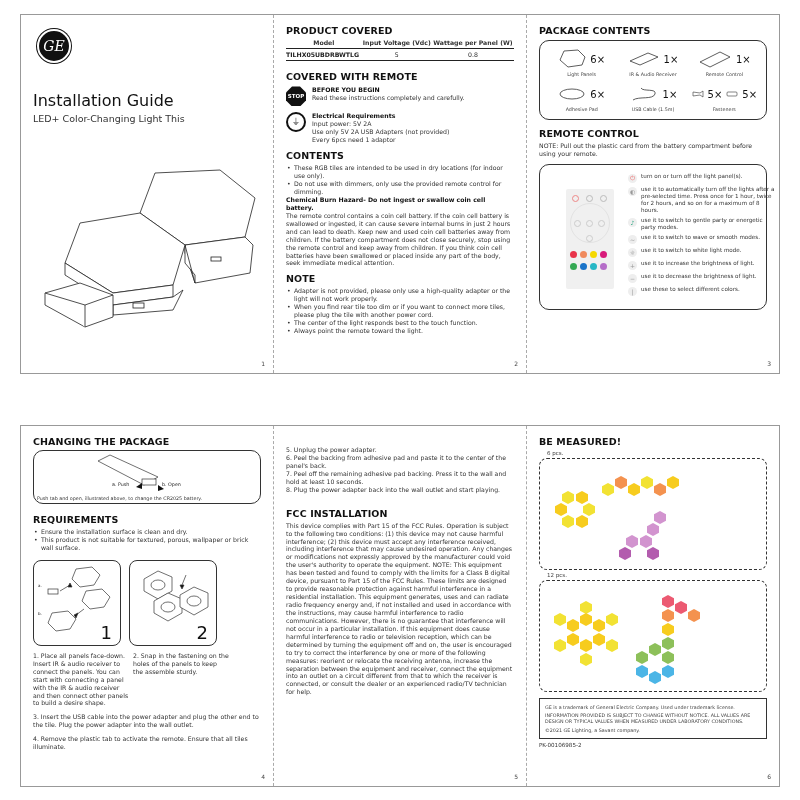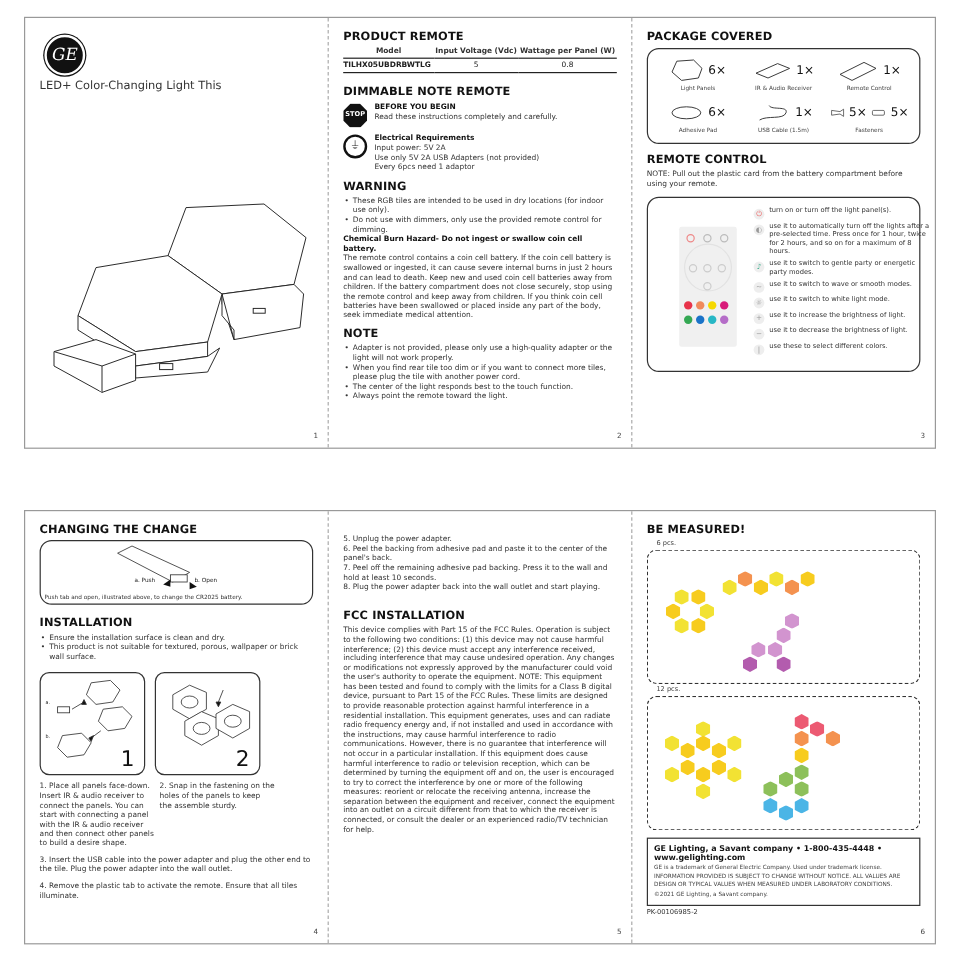--- a/index.html
+++ b/index.html
@@ -65,92 +65,93 @@
   .info-box .s { font-size: 4.8px; color: #444; margin-top: 2px; line-height: 1.3; }
   .pk { font-size: 5.6px; color: #333; margin-top: 3px; }
 </style>
 </head>
 <body>
 
 <div class="sheet top">
 
   <section class="panel">
     <div class="ge-logo">GE</div>
+    <h1 class="guide-title">Installation Guide</h1>
     <div class="guide-sub">LED+ Color-Changing Light This</div>
     <svg class="hex-illustration" viewBox="0 0 230 175" fill="#fff" stroke="#222" stroke-width="0.8">
       <polygon points="120,8 185,5 220,33 210,72 150,80 105,48"></polygon>
       <polygon points="210,72 218,80 215,108 160,118 150,88 150,80"></polygon>
       <polygon points="150,80 150,98 160,110 160,118"></polygon>
       <rect x="176" y="92" width="10" height="4"></rect>
       <polygon points="45,58 105,48 150,80 138,120 78,128 30,98"></polygon>
       <polygon points="30,98 30,110 78,140 138,132 138,120 78,128"></polygon>
       <polygon points="78,140 78,150 138,145 148,125 138,132"></polygon>
       <rect x="98" y="138" width="11" height="5"></rect>
       <polygon points="10,128 45,118 78,130 78,152 50,162 10,140"></polygon>
       <polyline points="10,128 50,140 50,162"></polyline>
       <polyline points="50,140 78,130"></polyline>
     </svg>
     <span class="pageno">1</span>
   </section>
 
   <section class="panel">
-    <h2>PRODUCT REMOTE</h2>
+    <h2>PRODUCT COVERED</h2>
     <table class="prod">
       <tbody>
           <tr>
         <th class="model">Model</th>
         <th class="model">Input Voltage (Vdc)</th>
         <th class="model">Wattage per Panel (W)</th>
       </tr>
       <tr>
         <td class="l">TILHX05UBDRBWTLG</td>
         <td>5</td>
         <td>0.8</td>
       </tr>
     </tbody>
       </table>
 
-    <h2 style="margin-top:10px">DIMMABLE NOTE REMOTE</h2>
+    <h2 style="margin-top:10px">COVERED WITH REMOTE</h2>
     <div class="iconrow">
       <div class="stop-icon">STOP</div>
       <div>
         <p class="bold">BEFORE YOU BEGIN</p>
         <p>Read these instructions completely and carefully.</p>
       </div>
     </div>
     <div class="iconrow">
       <div class="elec-icon">⏚</div>
       <div>
         <p class="bold">Electrical Requirements</p>
         <p>Input power: 5V 2A</p>
         <p>Use only 5V 2A USB Adapters (not provided)</p>
         <p>Every 6pcs need 1 adaptor</p>
       </div>
     </div>
 
-    <h2>WARNING</h2>
+    <h2>CONTENTS</h2>
     <ul>
       <li>These RGB tiles are intended to be used in dry locations (for indoor use only).</li>
       <li>Do not use with dimmers, only use the provided remote control for dimming.</li>
     </ul>
     <p class="bold">Chemical Burn Hazard- Do not ingest or swallow coin cell battery.</p>
     <p>The remote control contains a coin cell battery. If the coin cell battery is swallowed or ingested, it can cause severe internal burns in just 2 hours and can lead to death. Keep new and used coin cell batteries away from children. If the battery compartment does not close securely, stop using the remote control and keep away from children. If you think coin cell batteries have been swallowed or placed inside any part of the body, seek immediate medical attention.</p>
 
     <h2 style="margin-top:6px">NOTE</h2>
     <ul>
       <li>Adapter is not provided, please only use a high-quality adapter or the light will not work properly.</li>
       <li>When you find rear tile too dim or if you want to connect more tiles, please plug the tile with another power cord.</li>
       <li>The center of the light responds best to the touch function.</li>
       <li>Always point the remote toward the light.</li>
     </ul>
     <span class="pageno">2</span>
   </section>
 
   <section class="panel">
-    <h2>PACKAGE COVERED</h2>
+    <h2>PACKAGE CONTENTS</h2>
     <div class="pkg-box">
       <div class="pkg-item">
         <div class="pkg-art">
             <svg width="28" height="20" viewBox="0 0 28 20">
               <polygon points="6,2 20,1 27,8 24,16 10,18 2,11" fill="#fff" stroke="#333" stroke-width="0.8"></polygon>
             </svg>
         <span class="pkg-qty">6×</span>
           </div>
         <span class="pkg-label">Light Panels</span>
       </div>
@@ -262,34 +263,34 @@
           </div>
       </div>
     </div>
     <span class="pageno">3</span>
   </section>
 </div>
 
 <div class="sheet bottom">
 
   <section class="panel">
-    <h2>CHANGING THE CHANGE</h2>
+    <h2>CHANGING THE PACKAGE</h2>
     <div class="battery-box">
       <svg width="220" height="44" style="position:absolute;left:4px;top:2px" viewBox="0 0 220 44">
         <polygon points="60,8 72,2 120,24 106,32" fill="#fff" stroke="#333" stroke-width="0.7"></polygon>
         <rect x="104" y="26" width="14" height="6" fill="#fff" stroke="#333" stroke-width="0.7"></rect>
         <polygon points="98,34 104,30 104,36" fill="#111"></polygon>
         <polygon points="120,32 126,36 120,38" fill="#111"></polygon>
       </svg>
       <span style="position:absolute;left:78px;top:31px;font-size:4.8px">a. Push</span>
       <span style="position:absolute;left:128px;top:31px;font-size:4.8px">b. Open</span>
       <span class="battery-cap">Push tab and open, illustrated above, to change the CR2025 battery.</span>
     </div>
 
-    <h2>INSTALLATION</h2>
+    <h2>REQUIREMENTS</h2>
     <ul>
       <li>Ensure the installation surface is clean and dry.</li>
       <li>This product is not suitable for textured, porous, wallpaper or brick wall surface.</li>
     </ul>
 
     <div class="step-imgs">
       <div class="step-img">
         <svg width="84" height="82" viewBox="0 0 84 82" fill="#fff" stroke="#333" stroke-width="0.7">
           <polygon points="42,8 58,6 66,14 60,24 46,26 38,18"></polygon>
           <rect x="14" y="28" width="10" height="5"></rect>
@@ -389,21 +390,20 @@
       <span class="hexc" style="left:122px;top:56px;background:#8dc05a"></span>
       <span class="hexc" style="left:109px;top:62px;background:#8dc05a"></span>
       <span class="hexc" style="left:96px;top:70px;background:#8dc05a"></span>
       <span class="hexc" style="left:122px;top:70px;background:#8dc05a"></span>
       <span class="hexc" style="left:96px;top:84px;background:#4bb5e6"></span>
       <span class="hexc" style="left:122px;top:84px;background:#4bb5e6"></span>
       <span class="hexc" style="left:109px;top:90px;background:#4bb5e6"></span>
     </div>
 
     <div class="info-box">
-      <div class="h">GE Lighting, a Savant company • 1-800-435-4448 • www.gelighting.com</div>
       <div class="s">GE is a trademark of General Electric Company. Used under trademark license.</div>
       <div class="s">INFORMATION PROVIDED IS SUBJECT TO CHANGE WITHOUT NOTICE. ALL VALUES ARE DESIGN OR TYPICAL VALUES WHEN MEASURED UNDER LABORATORY CONDITIONS.</div>
       <div class="s">©2021 GE Lighting, a Savant company.</div>
     </div>
     <div class="pk">PK-00106985-2</div>
     <span class="pageno">6</span>
   </section>
 </div>
 
 </body></html>

